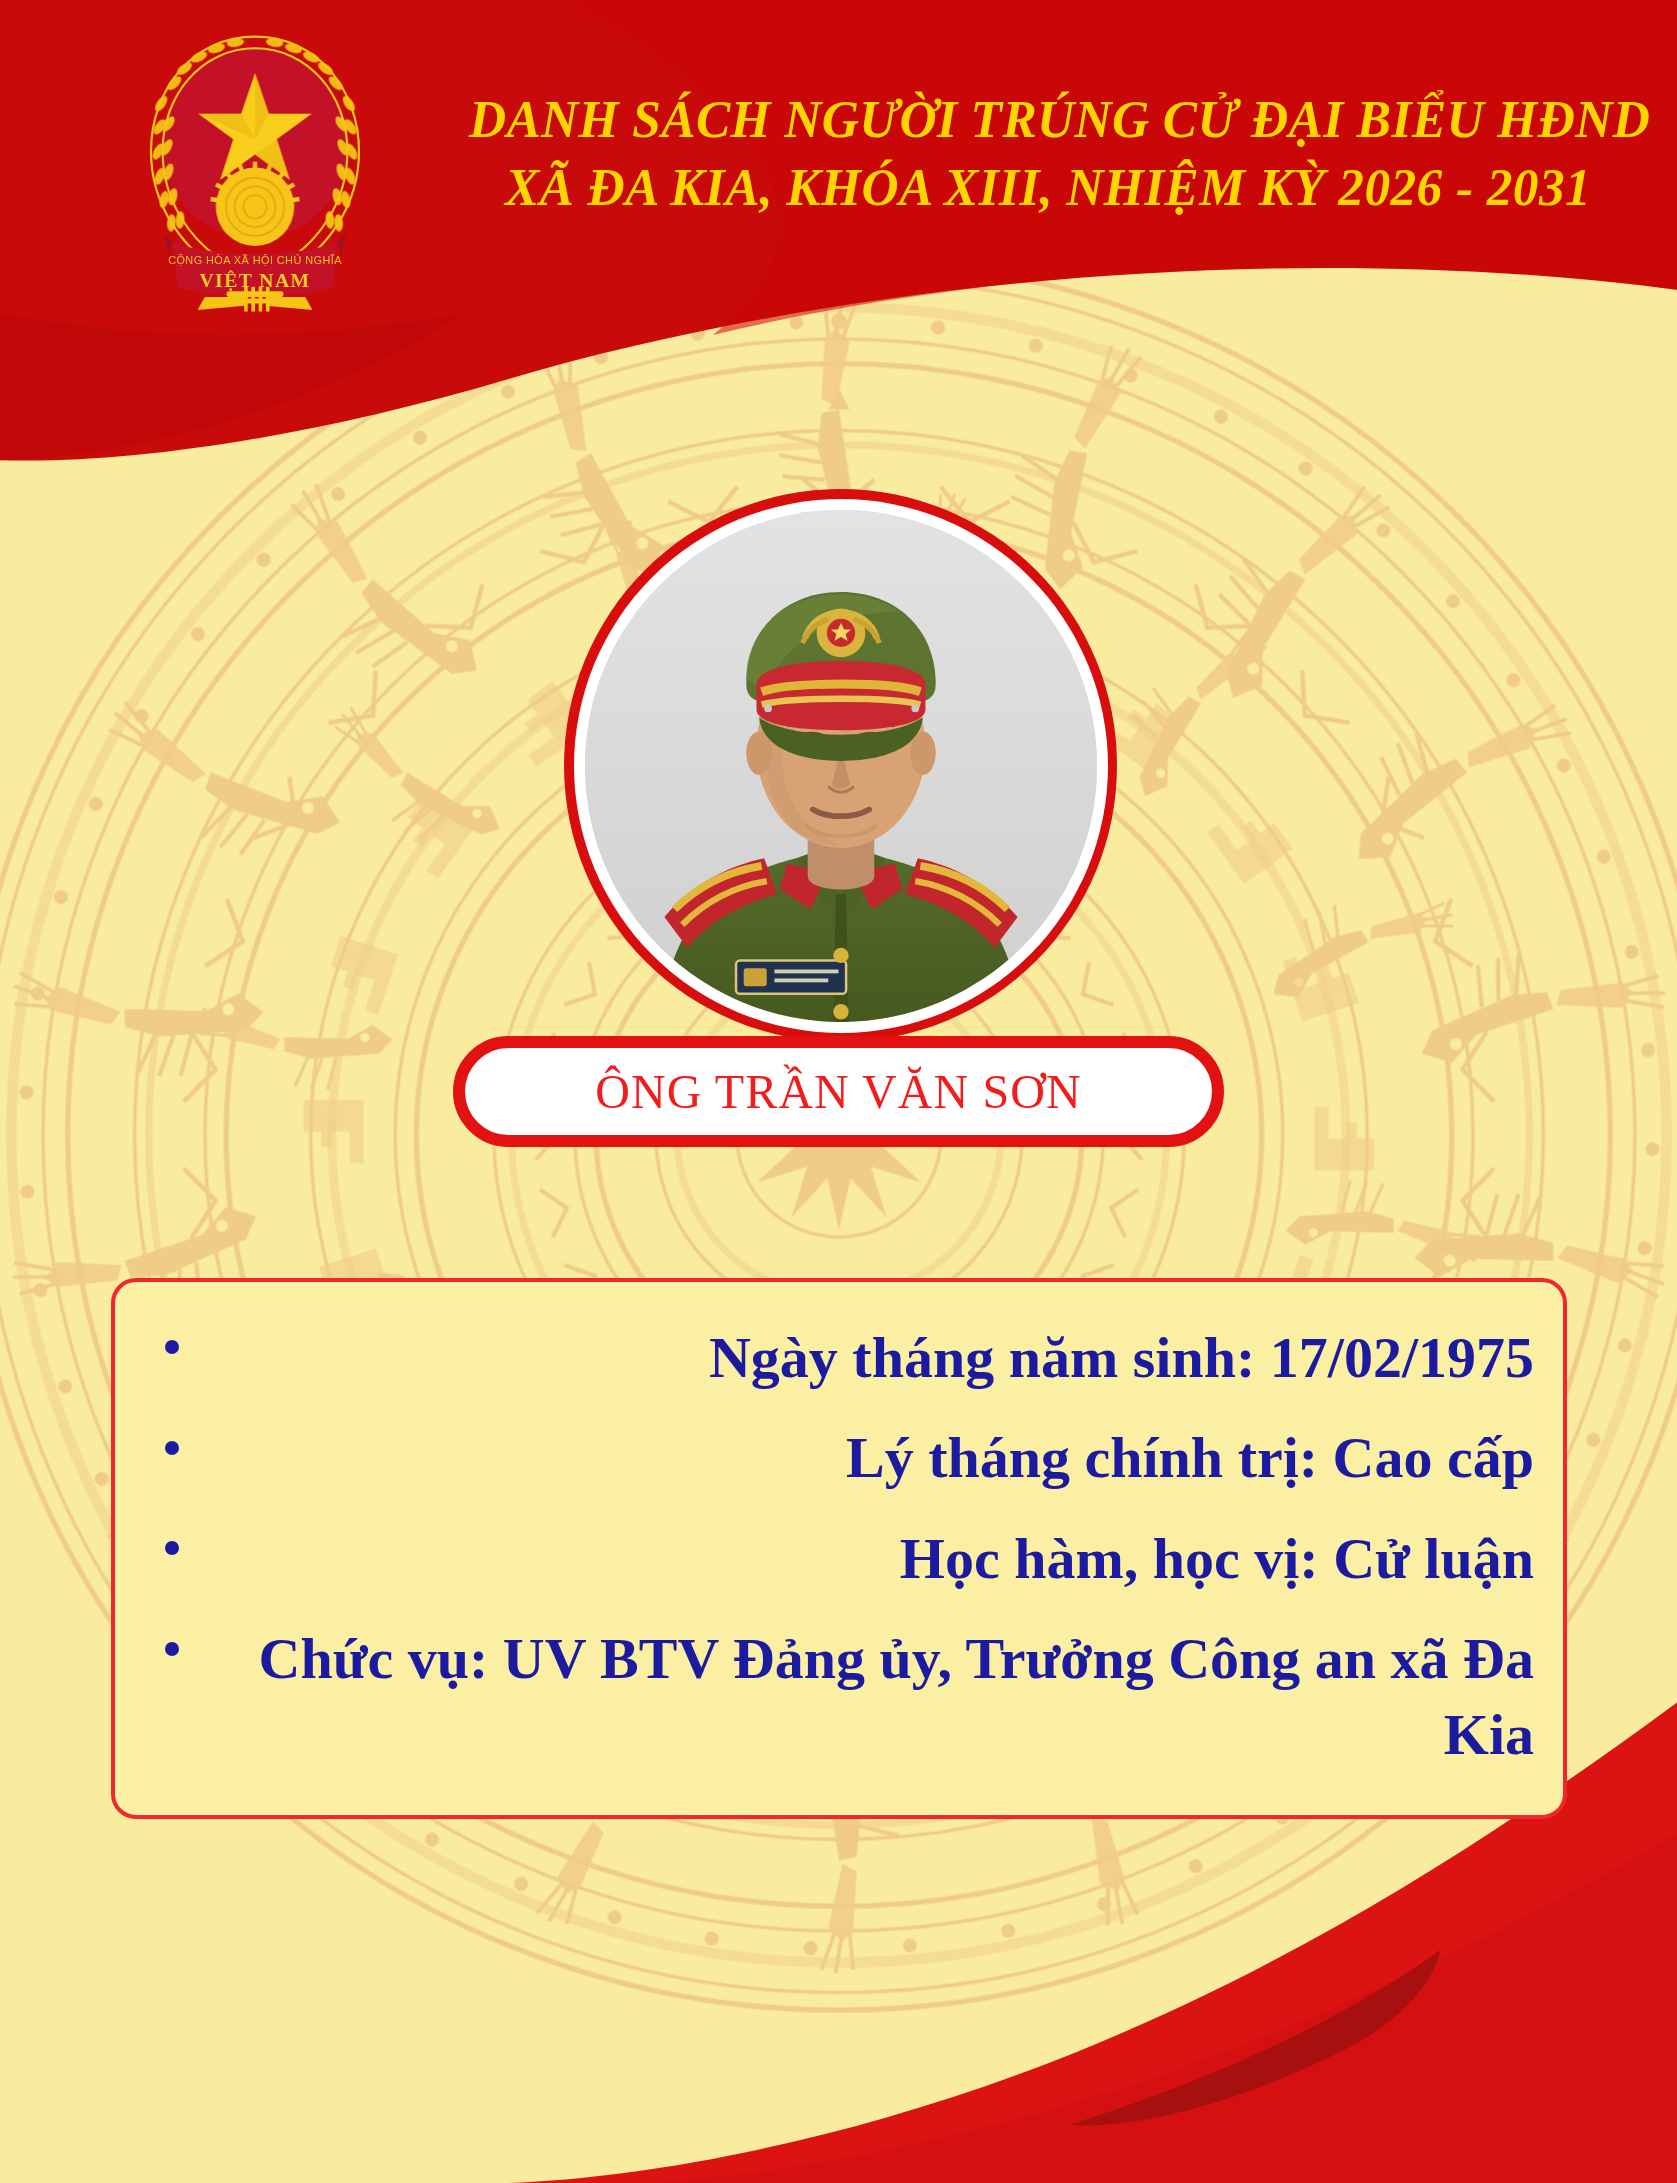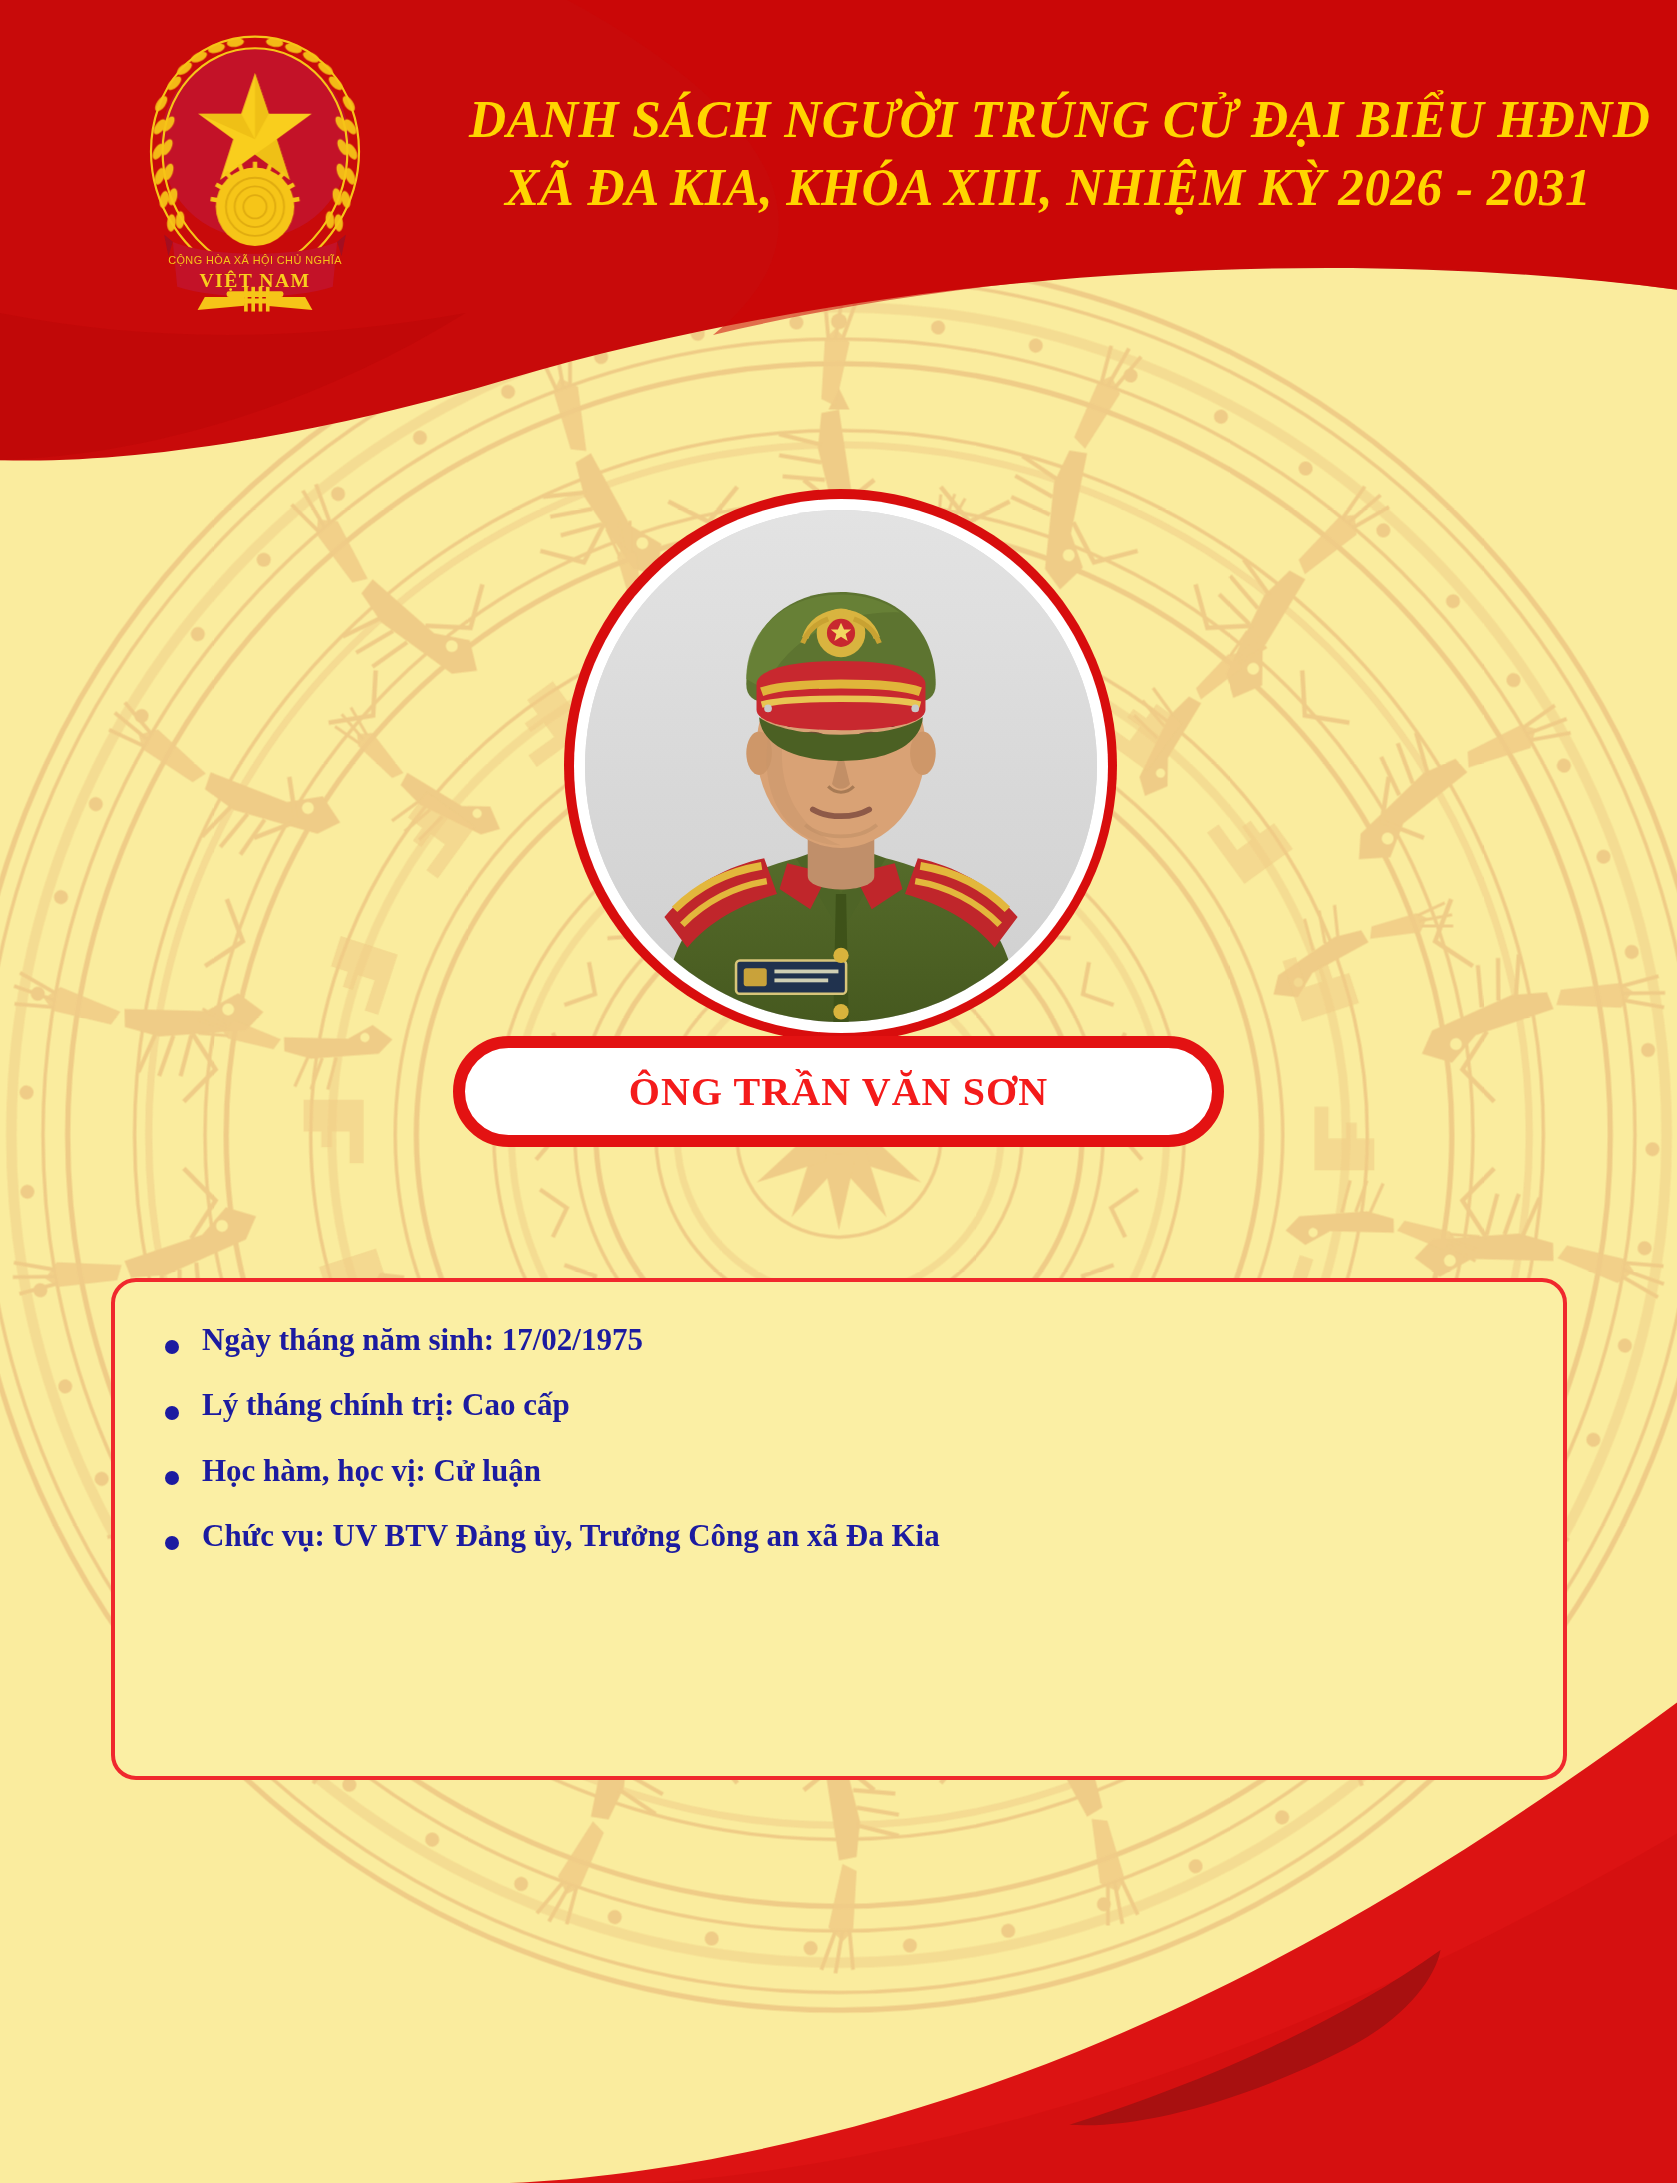--- a/index.html
+++ b/index.html
@@ -86,22 +86,22 @@
     width:771px;height:111px;
     background:#ffffff;
     border:12.4px solid #E31212;
     border-radius:58px;
     display:flex;align-items:center;justify-content:center;
     z-index:6;
   }
   .name-text{
     color:#F41B1B;
     font-family:"Liberation Serif", serif;
-    font-weight:700;
-    font-size:40px;
+    font-weight:400;
+    font-size:48px;
     letter-spacing:1.1px;
     white-space:nowrap;
   }
 
   
   .info-card{
     position:absolute;
     left:111px;top:1278px;
     width:1456px;
     min-height:502px;
@@ -112,22 +112,23 @@
     z-index:6;
   }
   .info-list{list-style:none;margin:0;padding:0;}
   .info-item{
     position:relative;
     padding-left:52px;
     margin-bottom:25px;
     color:#1C1BA0;
     font-family:"Liberation Serif", serif;
     font-weight:700;
-    font-size:31px;
+    font-size:58px;
     line-height:1.30;
+    text-align:right;
   }
   .info-item:last-child{margin-bottom:8px;}
   .info-item::before{
     content:"";
     position:absolute;
     left:14.6px;top:20.4px;
     width:14px;height:14px;
     border-radius:50%;
     background:#1C1BA0;
   }

